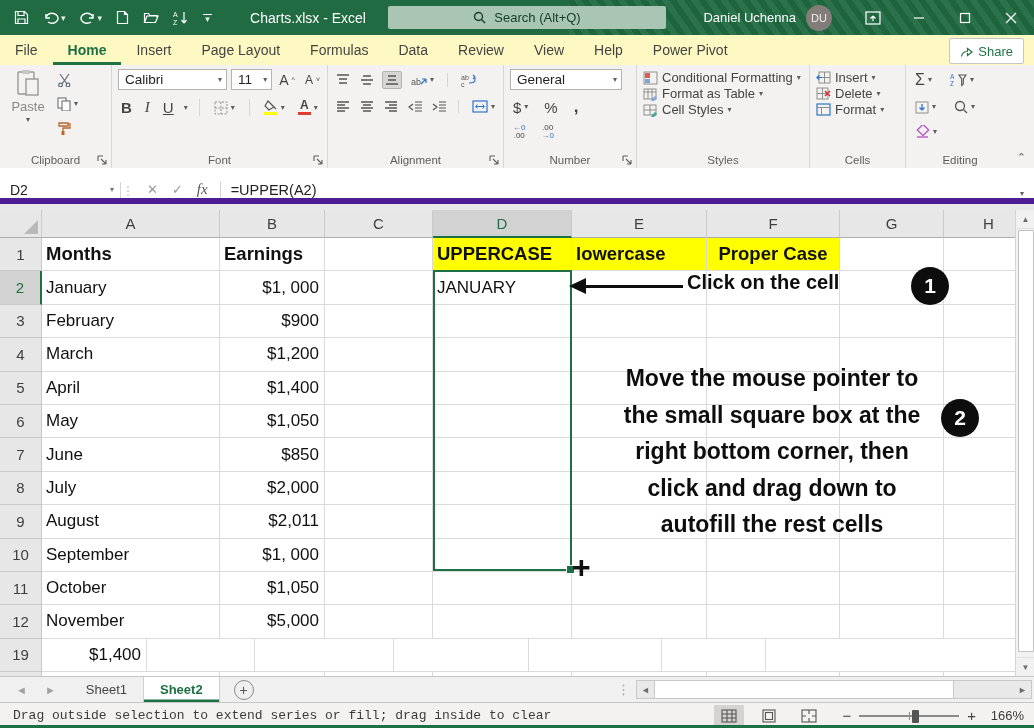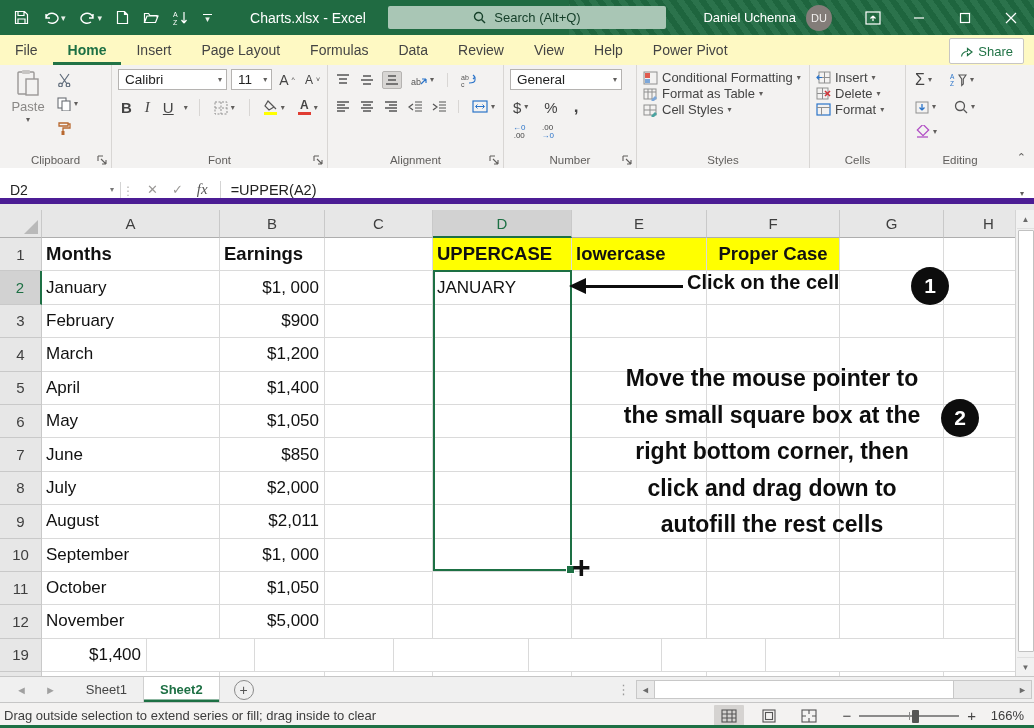--- a/index.html
+++ b/index.html
@@ -113,21 +113,21 @@
   .addsheet{width:18px;height:18px;border:1px solid #8a8a8a;border-radius:50%;display:flex;align-items:center;justify-content:center;
      color:#555;font-size:14px;margin:auto 0 auto 14px;cursor:pointer;line-height:1;}
   .hs-dots{margin-left:auto;display:flex;align-items:center;color:#9a9a9a;font-size:13px;padding-right:6px;cursor:col-resize;}
   .hscroll{display:flex;align-items:center;width:396px;margin:3px 2px 3px 0;border:1px solid #c8c8c8;background:#e9e9e9;box-sizing:border-box;}
   .hs-left,.hs-right{width:17px;align-self:stretch;display:flex;align-items:center;justify-content:center;font-size:9px;color:#6b6b6b;cursor:pointer;}
   .hs-thumb{width:298px;align-self:stretch;background:#fff;border-left:1px solid #c8c8c8;border-right:1px solid #c8c8c8;cursor:grab;}
   
   .statusbar{position:absolute;left:0;top:702px;width:100%;height:26px;background:#f3f2f1;border-top:1px solid #c6c6c6;
      box-sizing:border-box;display:flex;align-items:center;font-size:13px;color:#3c3c3c;}
   .statusbar::after{content:"";position:absolute;left:0;bottom:0;width:100%;height:3px;background:#1d7044;}
-  .status-msg{padding-left:4px;}
+  .status-msg{padding-left:13px;font-family:Liberation Mono, monospace;}
   .sb-right{margin-left:auto;display:flex;align-items:center;gap:0;padding-right:10px;}
   .viewbtn{width:30px;height:21px;display:flex;align-items:center;justify-content:center;cursor:pointer;border-radius:1px;}
   .viewbtn.sel{background:#d5d3d1;}
   .zoomctl{display:flex;align-items:center;gap:8px;margin-left:18px;}
   .zslider{position:relative;width:100px;height:14px;cursor:pointer;}
   .zslider .track{position:absolute;left:0;right:0;top:6px;height:2px;background:#8a8a8a;}
   .zslider .notch{position:absolute;left:50px;top:3px;width:1px;height:8px;background:#8a8a8a;}
   .zslider .thumb{position:absolute;left:53px;top:1px;width:7px;height:13px;background:#555;border-radius:1px;cursor:grab;}
   .zminus,.zplus{font-size:15px;color:#444;cursor:pointer;line-height:1;}
   .zoomlvl{width:40px;text-align:right;cursor:pointer;}

